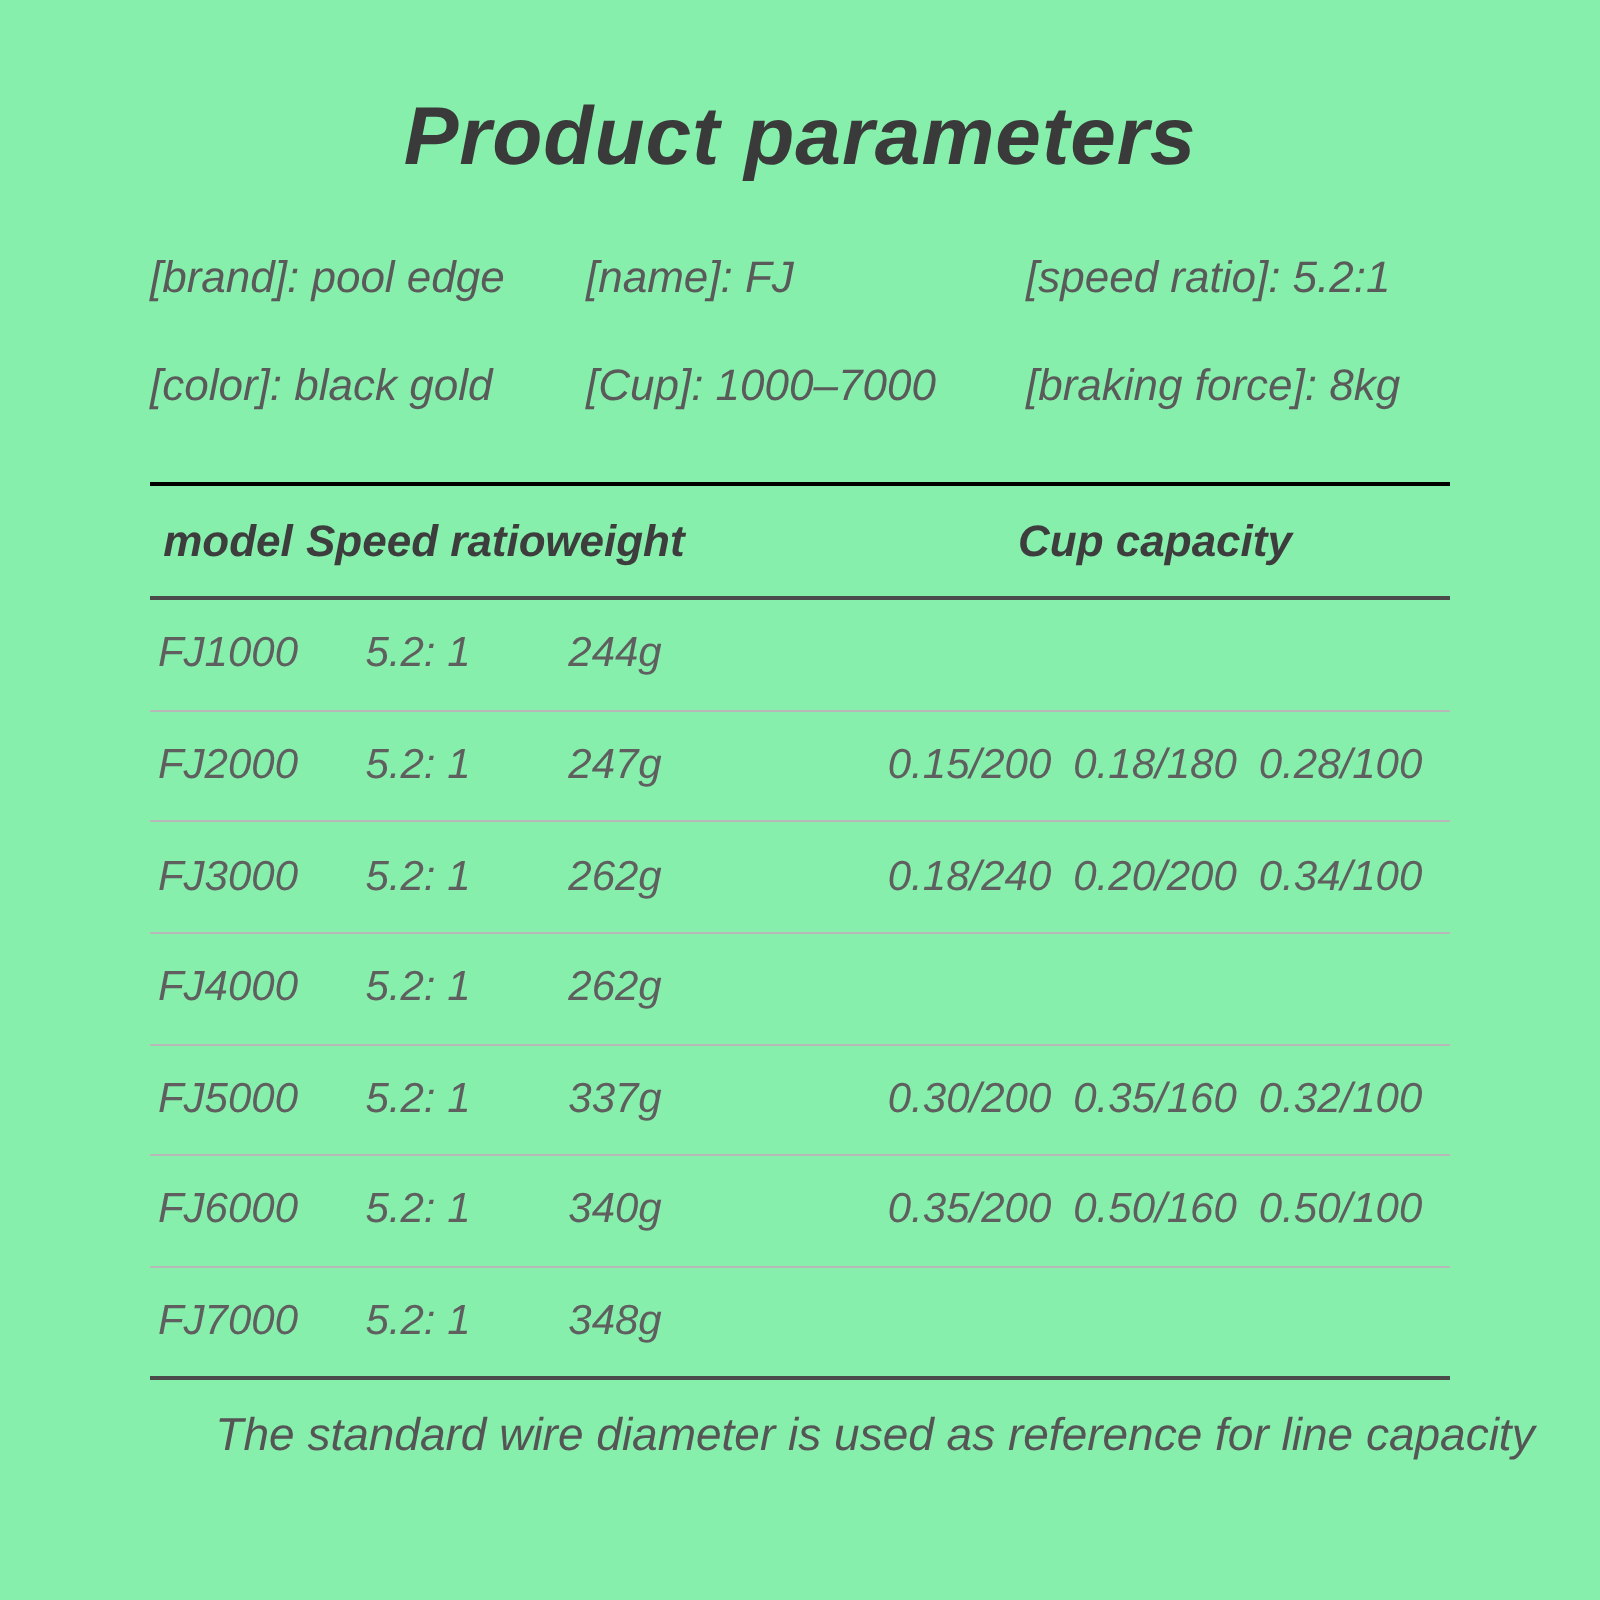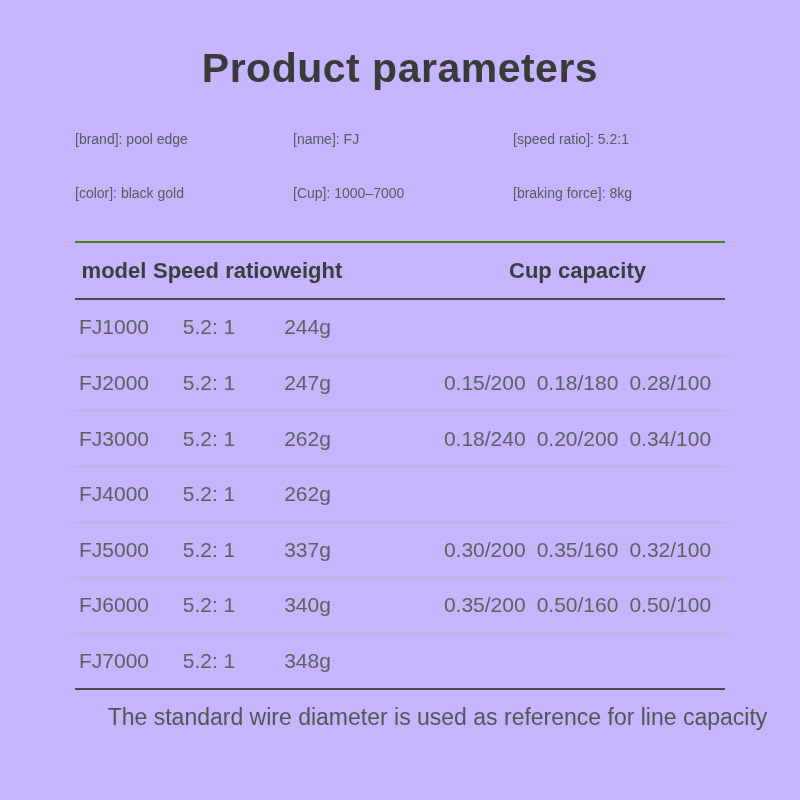--- a/index.html
+++ b/index.html
@@ -7,47 +7,48 @@
     padding: 0;
     background: #ffffff;
     width: 800px;
     height: 800px;
     font-family: "Liberation Sans", "DejaVu Sans", sans-serif;
     overflow: hidden;
   }
   .page {
     width: 800px;
     height: 800px;
-    background: #c4b5fd;
+    background: #86efac;
+    font-style: italic;
   }
   .title {
     margin: 0;
     padding-top: 44px;
     text-align: center;
     font-size: 41px;
     line-height: 1.2;
     font-weight: 900;
     color: #3a3a3a;
     letter-spacing: 0.5px;
   }
   .specs {
     margin: 32px 0 0 75px;
     width: 670px;
     display: grid;
     grid-template-columns: 218px 220px 1fr;
     row-gap: 26px;
-    font-size: 14px;
+    font-size: 22px;
     line-height: 28px;
     color: #5a5a5a;
     white-space: nowrap;
   }
   .spec-table {
     margin: 34px 0 13px 75px;
     width: 650px;
-    border-top: 2px solid #4d7c0f;
+    border-top: 2px solid #000000;
     border-bottom: 2px solid #4a4a4a;
   }
   .thead, .trow {
     display: grid;
     grid-template-columns: 78px 112px 85px 1fr;
     align-items: center;
   }
   .thead {
     height: 55px;
     border-bottom: 2px solid #4a4a4a;

